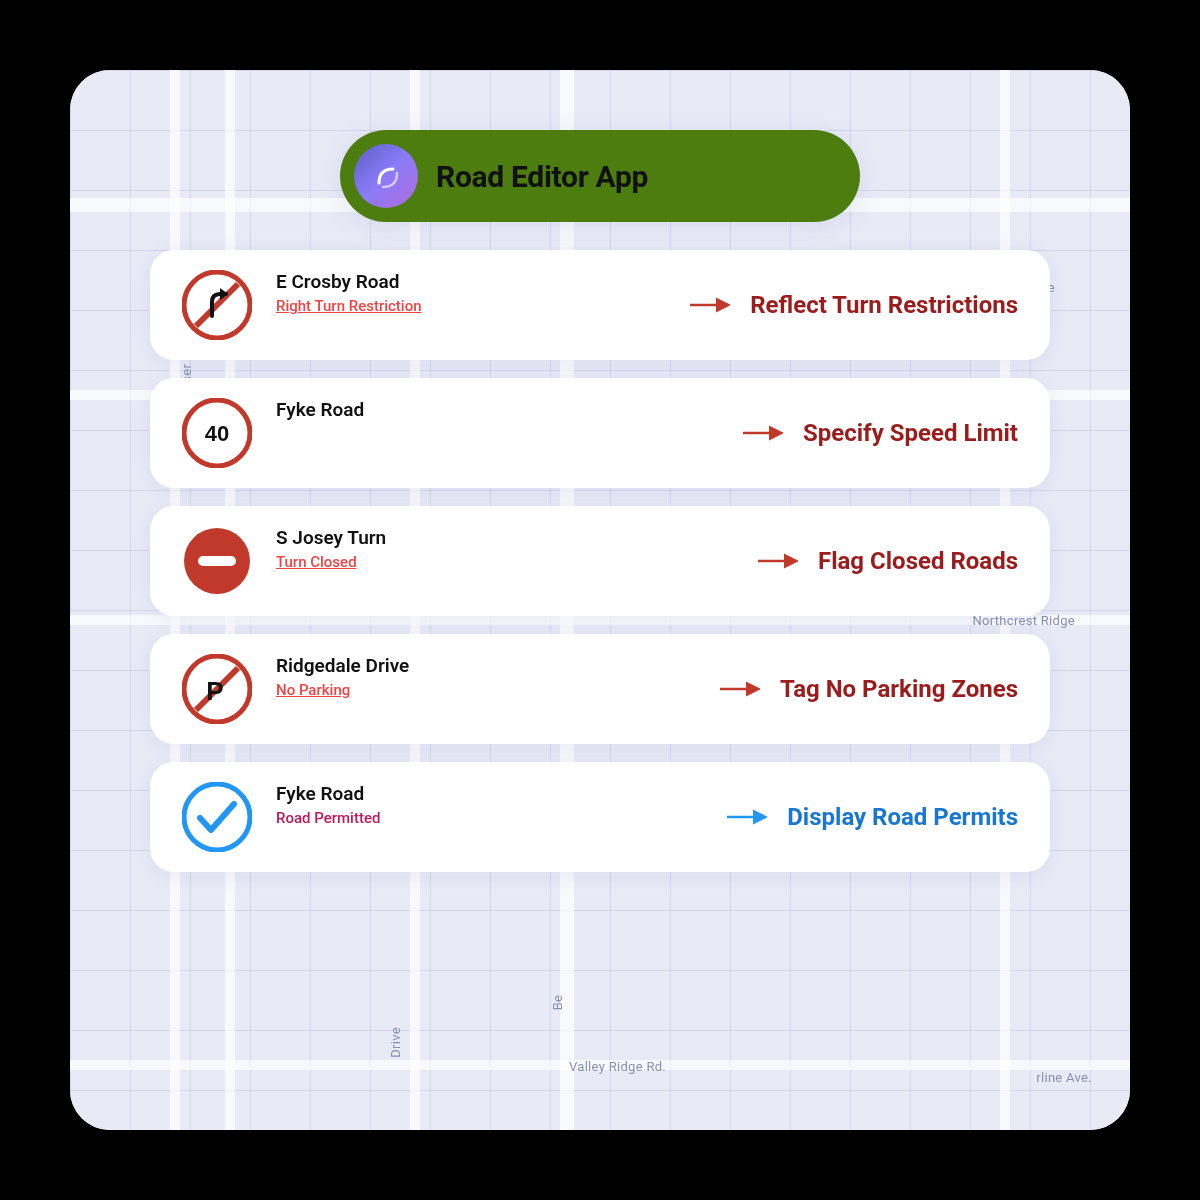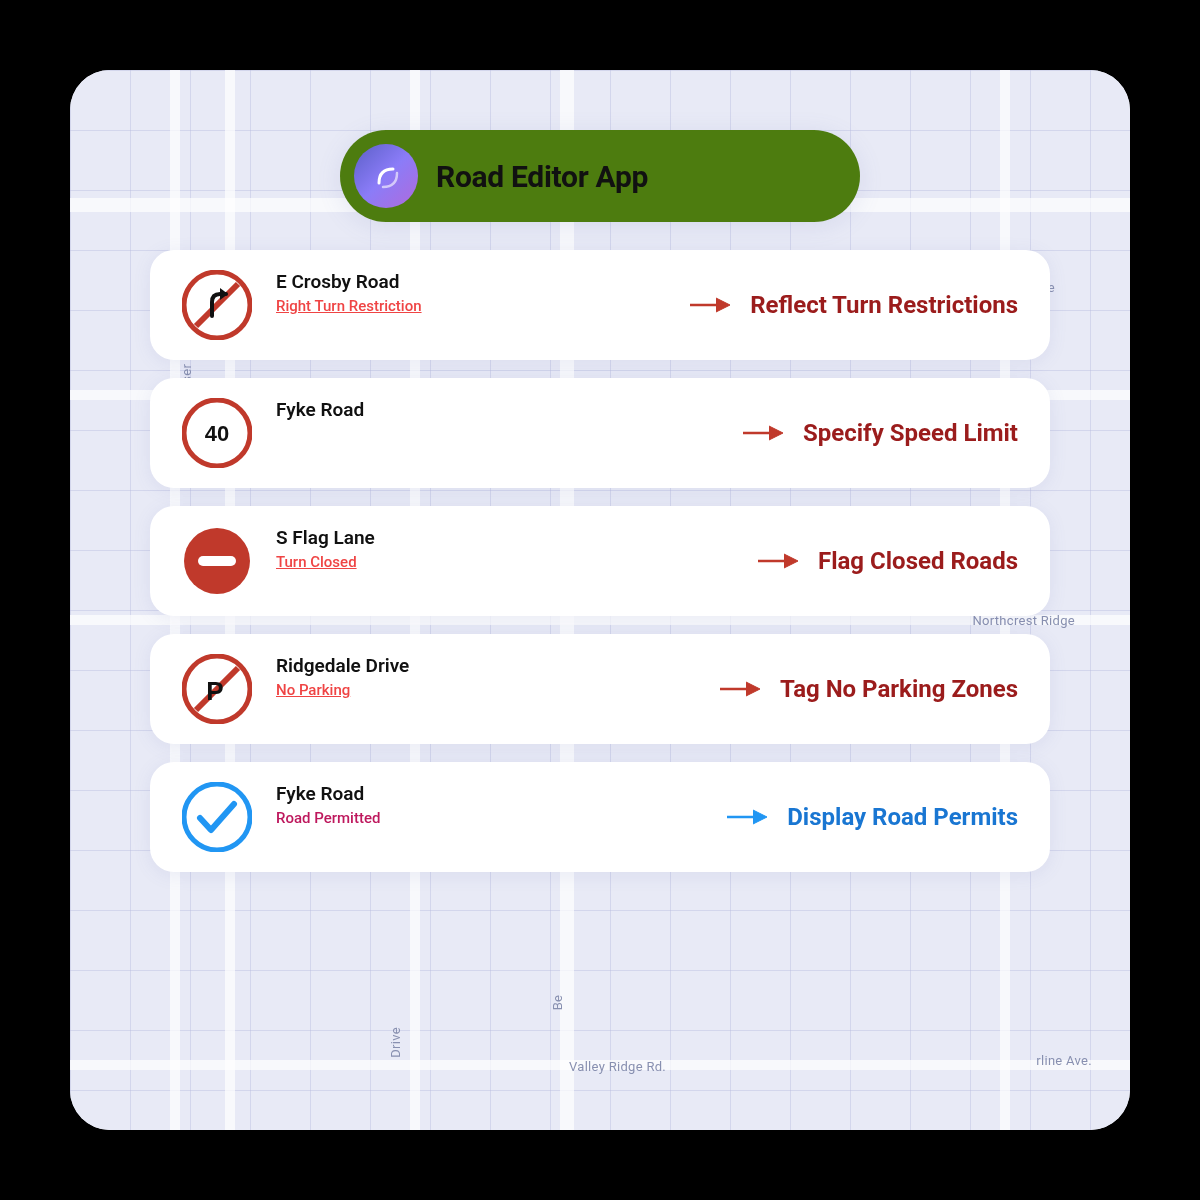--- a/index.html
+++ b/index.html
@@ -188,21 +188,21 @@
     <div class="road road-v4"></div>
     <div class="road road-v5"></div>
 
     <span class="street-label" style="top:94px;left:680px;">Bonham Street</span>
     <span class="street-label" style="top:108px;left:472px;">Merrell Road</span>
     <span class="street-label" style="top:210px;right:75px;">ton Lane</span>
     <span class="street-label" style="top:290px;left:78px;transform:rotate(-90deg);transform-origin:center center;">Rosser Road</span>
     <span class="street-label" style="top:250px;left:140px;transform:rotate(-90deg);transform-origin:center center;">Best Drive</span>
     <span class="street-label" style="top:543px;right:55px;">Northcrest Ridge</span>
     <span class="street-label" style="top:989px;left:499px;">Valley Ridge Rd.</span>
-    <span class="street-label" style="bottom:62px;right:38px;">rline Ave.</span>
+    <span class="street-label" style="bottom:45px;right:38px;">rline Ave.</span>
     <span class="street-label" style="bottom:80px;left:310px;transform:rotate(-90deg);transform-origin:center center;">Drive</span>
     <span class="street-label" style="bottom:120px;left:480px;transform:rotate(-90deg);transform-origin:center center;">Be</span>
     <span class="street-label" style="top:450px;left:495px;transform:rotate(-90deg);transform-origin:center center;">Mid</span>
     <span class="street-label" style="top:440px;left:470px;transform:rotate(-90deg);transform-origin:center center;">Driv</span>
     <span class="street-label" style="top:340px;left:330px;transform:rotate(-90deg);transform-origin:center center;">dnp</span>
   </div>
 
   <div class="content">
 
     <div class="header-card">
@@ -261,21 +261,21 @@
     </div>
 
     <div class="feature-card">
       <div class="feature-icon">
         <svg width="70" height="70" viewBox="0 0 70 70">
           <circle cx="35" cy="35" r="33" fill="#c0392b"></circle>
           <rect x="16" y="30" width="38" height="10" rx="5" fill="white"></rect>
         </svg>
       </div>
       <div class="feature-text">
-        <div class="feature-road-name">S Flag Lane</div>
+        <div class="feature-road-name">S Josey Turn</div>
         <div class="feature-sub sub-red">Turn Closed</div>
       </div>
       <div class="arrow-area">
         <svg width="44" height="20" viewBox="0 0 44 20">
           <line x1="2" y1="10" x2="36" y2="10" stroke="#c0392b" stroke-width="2.5"></line>
           <polyline points="28,3 42,10 28,17" fill="#c0392b" stroke="#c0392b" stroke-width="1"></polyline>
         </svg>
         <span class="feature-action action-red">Flag Closed Roads</span>
       </div>
     </div>

